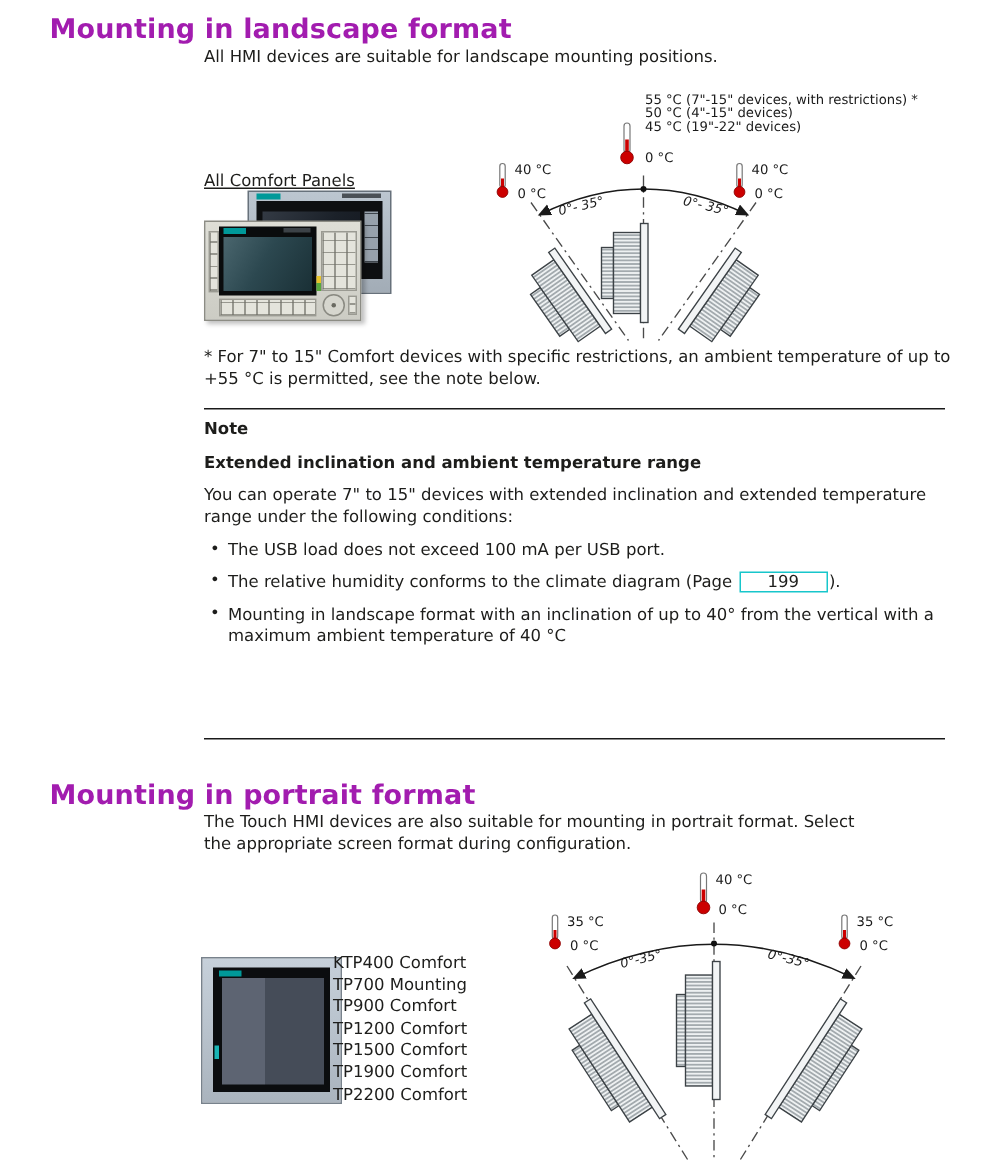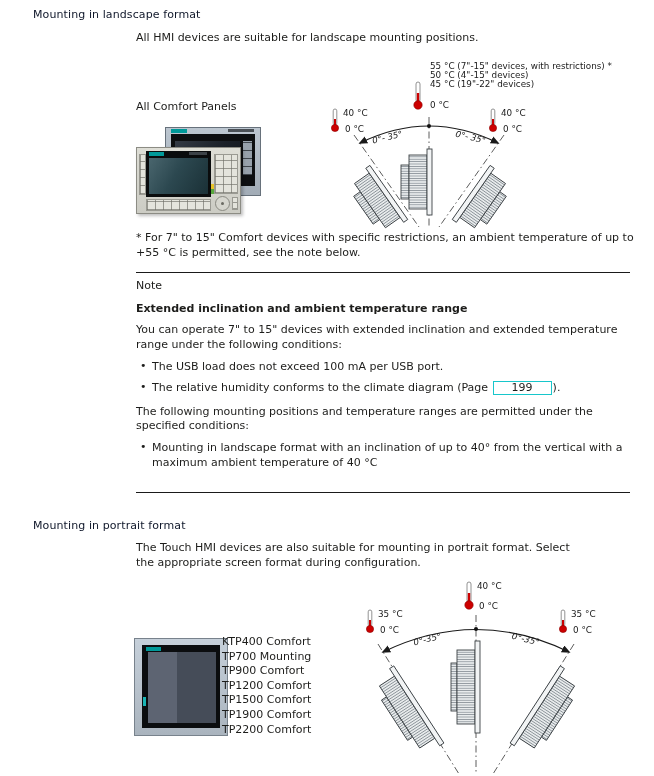--- a/index.html
+++ b/index.html
@@ -3,31 +3,31 @@
 <meta charset="utf-8">
 <style>
   * { margin:0; padding:0; box-sizing:border-box; }
   html,body { background:#ffffff; }
   body {
     width:654px; height:776px; position:relative; overflow:hidden;
     font-family:"DejaVu Sans","Liberation Sans",sans-serif;
     color:#1d1d1b; font-size:11px; line-height:1.33;
   }
   .abs { position:absolute; }
-  h2.sect { font-size:11px; font-weight:normal; color:#0f172a; letter-spacing:.1px; }
+  h2.sect { font-size:18px; font-weight:bold; color:#a21caf; letter-spacing:.1px; }
   .body-indent { width:505px; }
   p { margin:0; }
 
   
   .note-box {
     left:136px; top:272px; width:494px; height:221px;
     border-top:1px solid #1a1a1a; border-bottom:1px solid #1a1a1a;
     padding-top:6px;
   }
-  .note-box .nt { font-weight:normal; margin-bottom:3px; }
+  .note-box .nt { font-weight:bold; margin-bottom:3px; }
   .note-box .nsub { font-weight:bold; margin:8px 0 7px; }
   .note-box .npara { margin-bottom:7px; }
   .bullet { position:relative; padding-left:16px; margin-bottom:7px; }
   .bullet::before { content:"•"; position:absolute; left:4px; top:-1px; }
   .pagelink {
     display:inline-block; border:1px solid #17c6cb; padding:0 18px; margin:0 1px;
     line-height:12px;
   }
 
   
@@ -89,21 +89,21 @@
 
   svg text { font-family:"DejaVu Sans","Liberation Sans",sans-serif; font-size:8.8px; fill:#1a1a1a; }
   svg text.ang { font-size:8.6px; font-style:italic; }
 </style>
 </head>
 <body>
 
 <h2 class="sect abs" style="left:33px; top:8px;">Mounting in landscape format</h2>
 <p class="abs body-indent" style="left:136px; top:31px;">All HMI devices are suitable for landscape mounting positions.</p>
 
-<span class="abs lbl" style="left:136px; top:100px;">All Comfort Panels</span>
+<span class="abs lbl" style="left:136px; top:114px;text-decoration:underline;">All Comfort Panels</span>
 
 <div class="abs dev-back">
   <span class="brand"></span>
   <span class="model"></span>
   <div class="frame">
     <div class="scr"></div>
     <div class="btncol"></div>
   </div>
 </div>
 
@@ -198,21 +198,20 @@
   <p class="npara">You can operate 7" to 15" devices with extended inclination and extended temperature range under the following conditions:</p>
 
   <div class="bullet">
     <span>The USB load does not exceed 100 mA per USB port.</span>
   </div>
   <div class="bullet">
     <span>The relative humidity conforms to the climate diagram (Page</span>
     <span class="pagelink">199</span><span>).</span>
   </div>
 
-  <p class="npara" style="margin-top:9px;">The following mounting positions and temperature ranges are permitted under the specified conditions:</p>
 
   <div class="bullet">
     <span>Mounting in landscape format with an inclination of up to 40° from the vertical with a maximum ambient temperature of 40 °C</span>
   </div>
 </div>
 
 <h2 class="sect abs" style="left:33px; top:519px;">Mounting in portrait format</h2>
 <p class="abs" style="left:136px; top:541px; width:450px;">The Touch HMI devices are also suitable for mounting in portrait format. Select the appropriate screen format during configuration.</p>
 
 <div class="abs dev-portrait">

